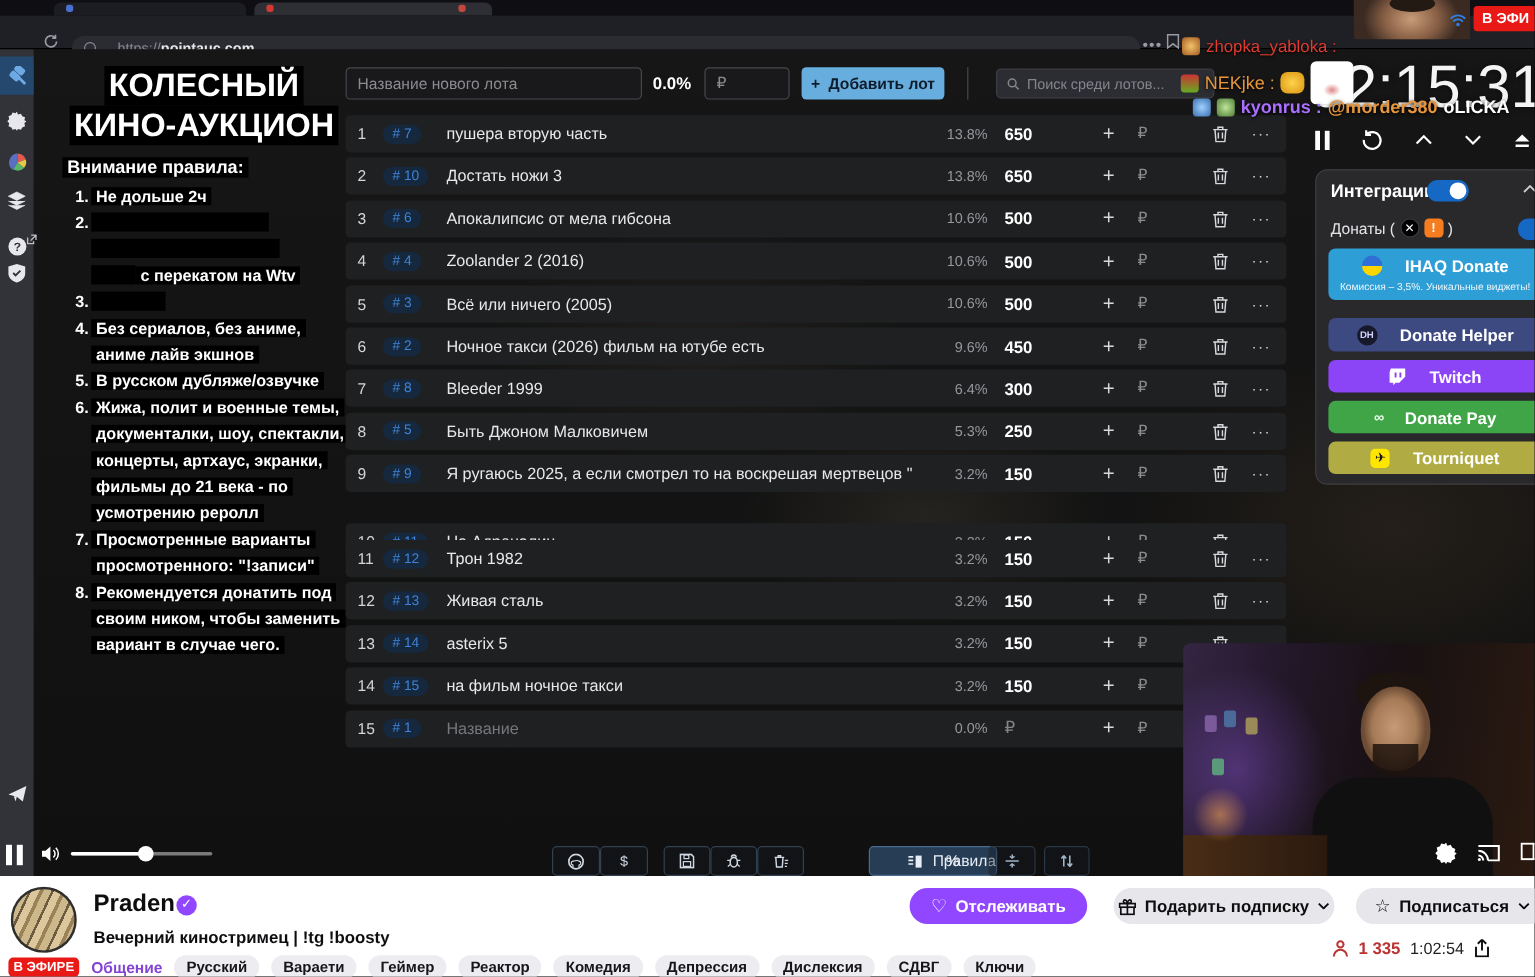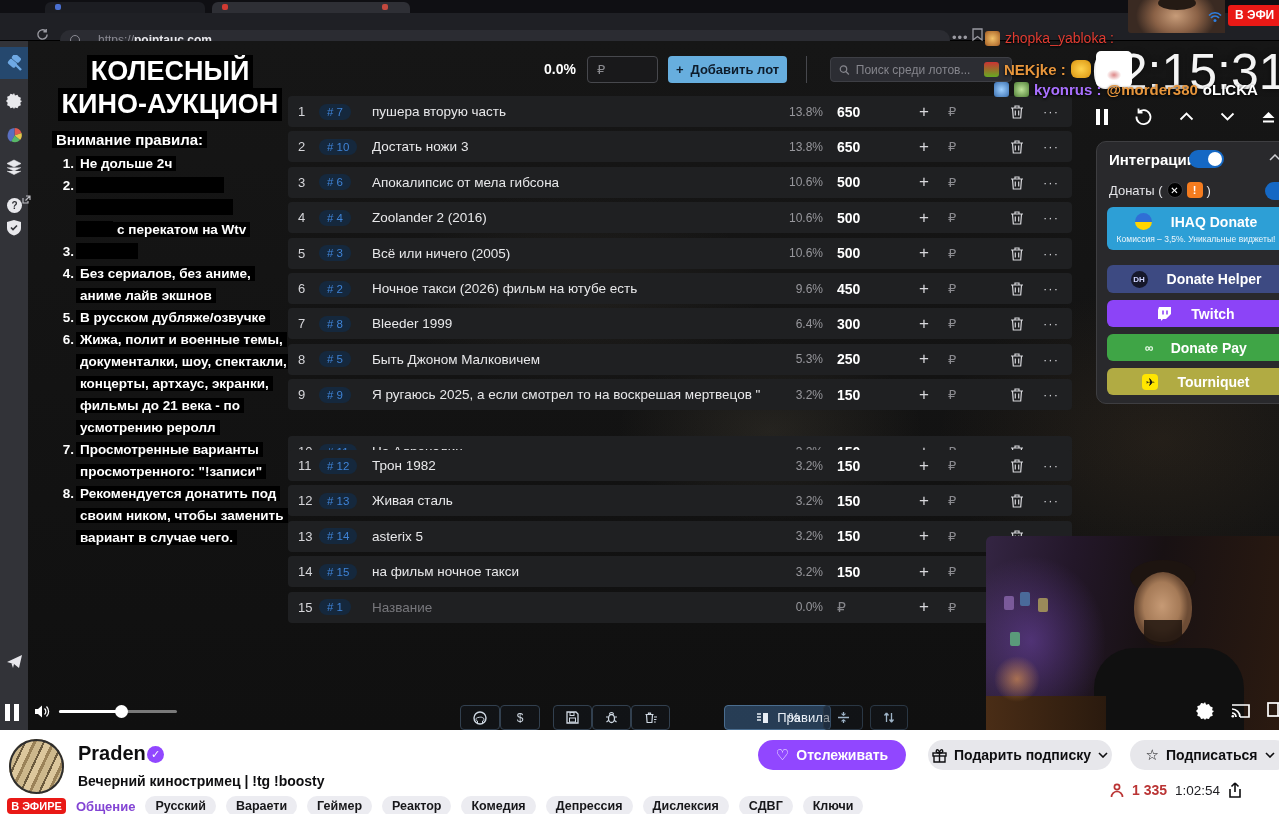--- a/index.html
+++ b/index.html
@@ -100,21 +100,21 @@
 #donates-toggle{left:168px;top:40px}
 .int-btn{position:absolute;left:10px;width:178px;border-radius:6px;color:#fff;font-weight:bold;font-size:14px;display:flex;align-items:center;justify-content:center;gap:8px;flex-direction:column}
 .int-btn .row1{display:flex;align-items:center;gap:19px}
 .int-sub{font-size:8.5px;font-weight:normal;color:#eef6fb;margin-top:-4px}
 .ua-flag{width:17px;height:17px;border-radius:50%;background:linear-gradient(#2f6fd6 0 50%,#ffd500 50% 100%)}
 .dh-ic{width:17px;height:17px;border-radius:50%;background:#16182b;color:#cfd4ff;font-size:8px;font-weight:bold;text-align:center;line-height:17px}
 .dp-ic{color:#eafdea;font-size:12px;letter-spacing:-2px}
 .tq-ic{width:16px;height:16px;border-radius:4px;background:#ffe600;color:#111;font-size:11px;text-align:center;line-height:16px;font-weight:bold}
 
 
-#chat-l1{position:absolute;left:984px;top:10px;display:flex;align-items:center;gap:5px;font-weight:bold;font-size:15px;z-index:12;text-shadow:0 1px 3px #000}
+#chat-l1{position:absolute;left:984px;top:10px;display:flex;align-items:center;gap:5px;font-weight:normal;font-size:15px;z-index:12;text-shadow:0 1px 3px #000}
 #chat-l2{position:absolute;left:994px;top:40px;display:flex;align-items:center;gap:5px;font-weight:bold;font-size:15px;z-index:12;text-shadow:0 1px 3px #000}
 #cat-emote{width:36px;height:36px;border-radius:5px;background:
  radial-gradient(12px 9px at 18px 24px,#d88 0%,#fff 60%),
  radial-gradient(20px 24px at 18px 14px,#f2efe9 0%,#cfc8bd 70%,#8d867b 100%);z-index:9}
 
 
 #webcam-main{position:absolute;left:986px;top:495px;width:293px;height:194px;border-radius:6px 0 0 0;overflow:hidden;background:linear-gradient(100deg,#342543 0%,#231729 28%,#181113 55%,#2b1a10 100%);z-index:8}
 #wm-glow{position:absolute;left:-30px;top:20px;width:150px;height:170px;background:radial-gradient(closest-side,rgba(128,80,200,.45),transparent);border-radius:50%}
 #wm-head{position:absolute;left:148px;top:36px;width:58px;height:70px;border-radius:50% 50% 46% 46%;background:radial-gradient(26px 34px at 28px 34px,#c69a75 0%,#a57a57 70%,#6d4c35 100%)}
 #wm-hair{position:absolute;left:144px;top:24px;width:66px;height:34px;border-radius:50%;background:#1d1410}
@@ -334,20 +334,21 @@
             <span class="rnum"></span>
             <span class="hl rtxt">своим ником, чтобы заменить</span>
           </div>
           <div class="rline">
             <span class="rnum"></span>
             <span class="hl rtxt">вариант в случае чего.</span>
           </div>
         </div>
     </div>
 
+    <input id="newlot-name" class="darkfield abs" placeholder="Название нового лота" style="">
     <span id="newlot-pct">0.0%</span>
     <input id="newlot-cost" class="darkfield abs ruble" placeholder="₽" style="">
     <button id="addlot">
         <span>+</span>
         <span>Добавить лот</span>
       </button>
     <div id="form-divider"></div>
     <div id="searchbox">
       <svg width="12" height="12" viewBox="0 0 12 12">
           <circle cx="5" cy="5" r="3.6" fill="none" stroke="#85858c" stroke-width="1.4"></circle>

